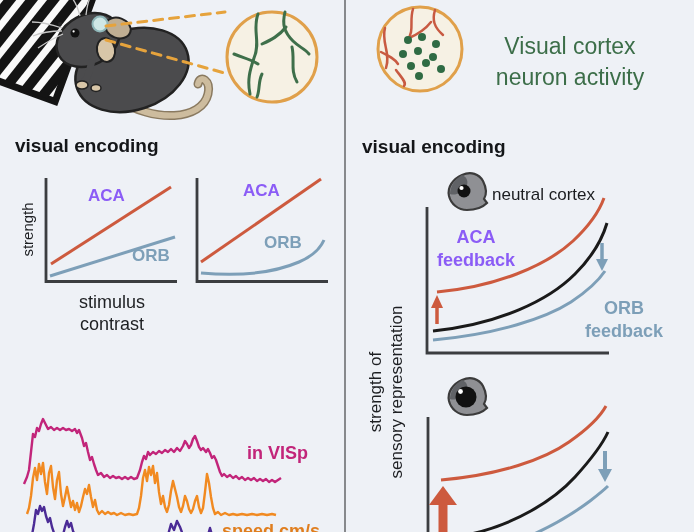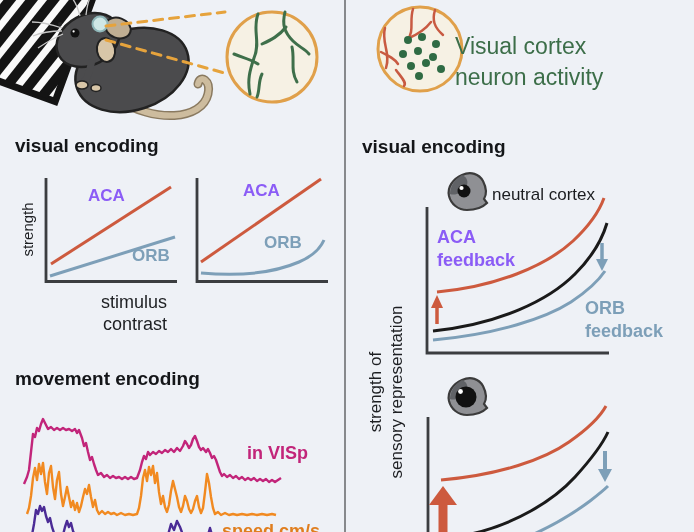--- a/index.html
+++ b/index.html
@@ -4,34 +4,34 @@
 <style>
   html,body { margin:0; padding:0; }
   .canvas {
     position:relative; width:694px; height:532px;
     background:#eef1f6; overflow:hidden;
     font-family:"Liberation Sans", sans-serif;
     color:#17191c;
   }
   .art { position:absolute; left:0; top:0; }
   .divider { position:absolute; top:0; height:532px; width:2px; background:#87898c; }
-  .txt { position:absolute; white-space:pre-line; }
+  .txt { position:absolute; white-space:pre-line;text-align:center; }
   .heading { font-size:19px; font-weight:bold; color:#141619; }
   .series { font-size:17px; font-weight:bold; }
-  .xlabel { font-size:18px; line-height:22px; text-align:right; color:#1d1f22; }
+  .xlabel { font-size:18px; line-height:22px; text-align:center; color:#1d1f22; }
   .rot { transform:rotate(-90deg); text-align:center; }
   .aca { color:#8b5cf6; }
   .orb { color:#7d9fb8; }
   .green { color:#3c6e49; }
   .magenta { color:#c2257a; }
   .orangetxt { color:#e07e1e; }
   .state { font-size:17px; color:#1b1d20; }
   .fb { font-size:18px; font-weight:bold; line-height:23px; }
   .tracelabel { font-size:18px;font-weight:bold; }
-  .title { font-size:23px; line-height:31px; text-align:left; }
+  .title { font-size:23px; line-height:31px; text-align:center; }
 </style>
 </head>
 <body>
 
 <div class="canvas">
 
   <svg class="art" width="694" height="532" viewBox="0 0 694 532">
     <defs>
       <clipPath id="grclip">
           <rect x="-16" y="-40" width="94" height="128"></rect>
@@ -184,21 +184,20 @@
   <div class="txt rot" style="left:-33px; top:221px; width:120px; font-size:15px; color:#1d1f22">strength</div>
 
   <div class="txt series aca" style="left:88px; top:186px">ACA</div>
   <div class="txt series orb" style="left:132px; top:246px">ORB</div>
   <div class="txt xlabel" style="left:57px; top:291px; width:110px">stimulus
 contrast</div>
 
   <div class="txt series aca" style="left:243px; top:181px">ACA</div>
   <div class="txt series orb" style="left:264px; top:233px">ORB</div>
 
-  <div class="txt heading" style="left:15px; top:368px">movement encoding</div>
   <div class="txt tracelabel magenta" style="left:247px; top:443px">in VISp</div>
   <div class="txt tracelabel orangetxt" style="left:222px; top:521px">speed cm/s</div>
 
   <div class="txt title green" style="left:455px; top:31px; width:230px">Visual cortex
 neuron activity</div>
   <div class="txt heading" style="left:362px; top:136px">visual encoding</div>
   <div class="txt rot" style="left:246px; top:371px; width:280px; height:42px; font-size:17px; line-height:21px; color:#1d1f22">strength of
 sensory representation</div>
 
   <div class="txt state" style="left:492px; top:185px">neutral cortex</div>

